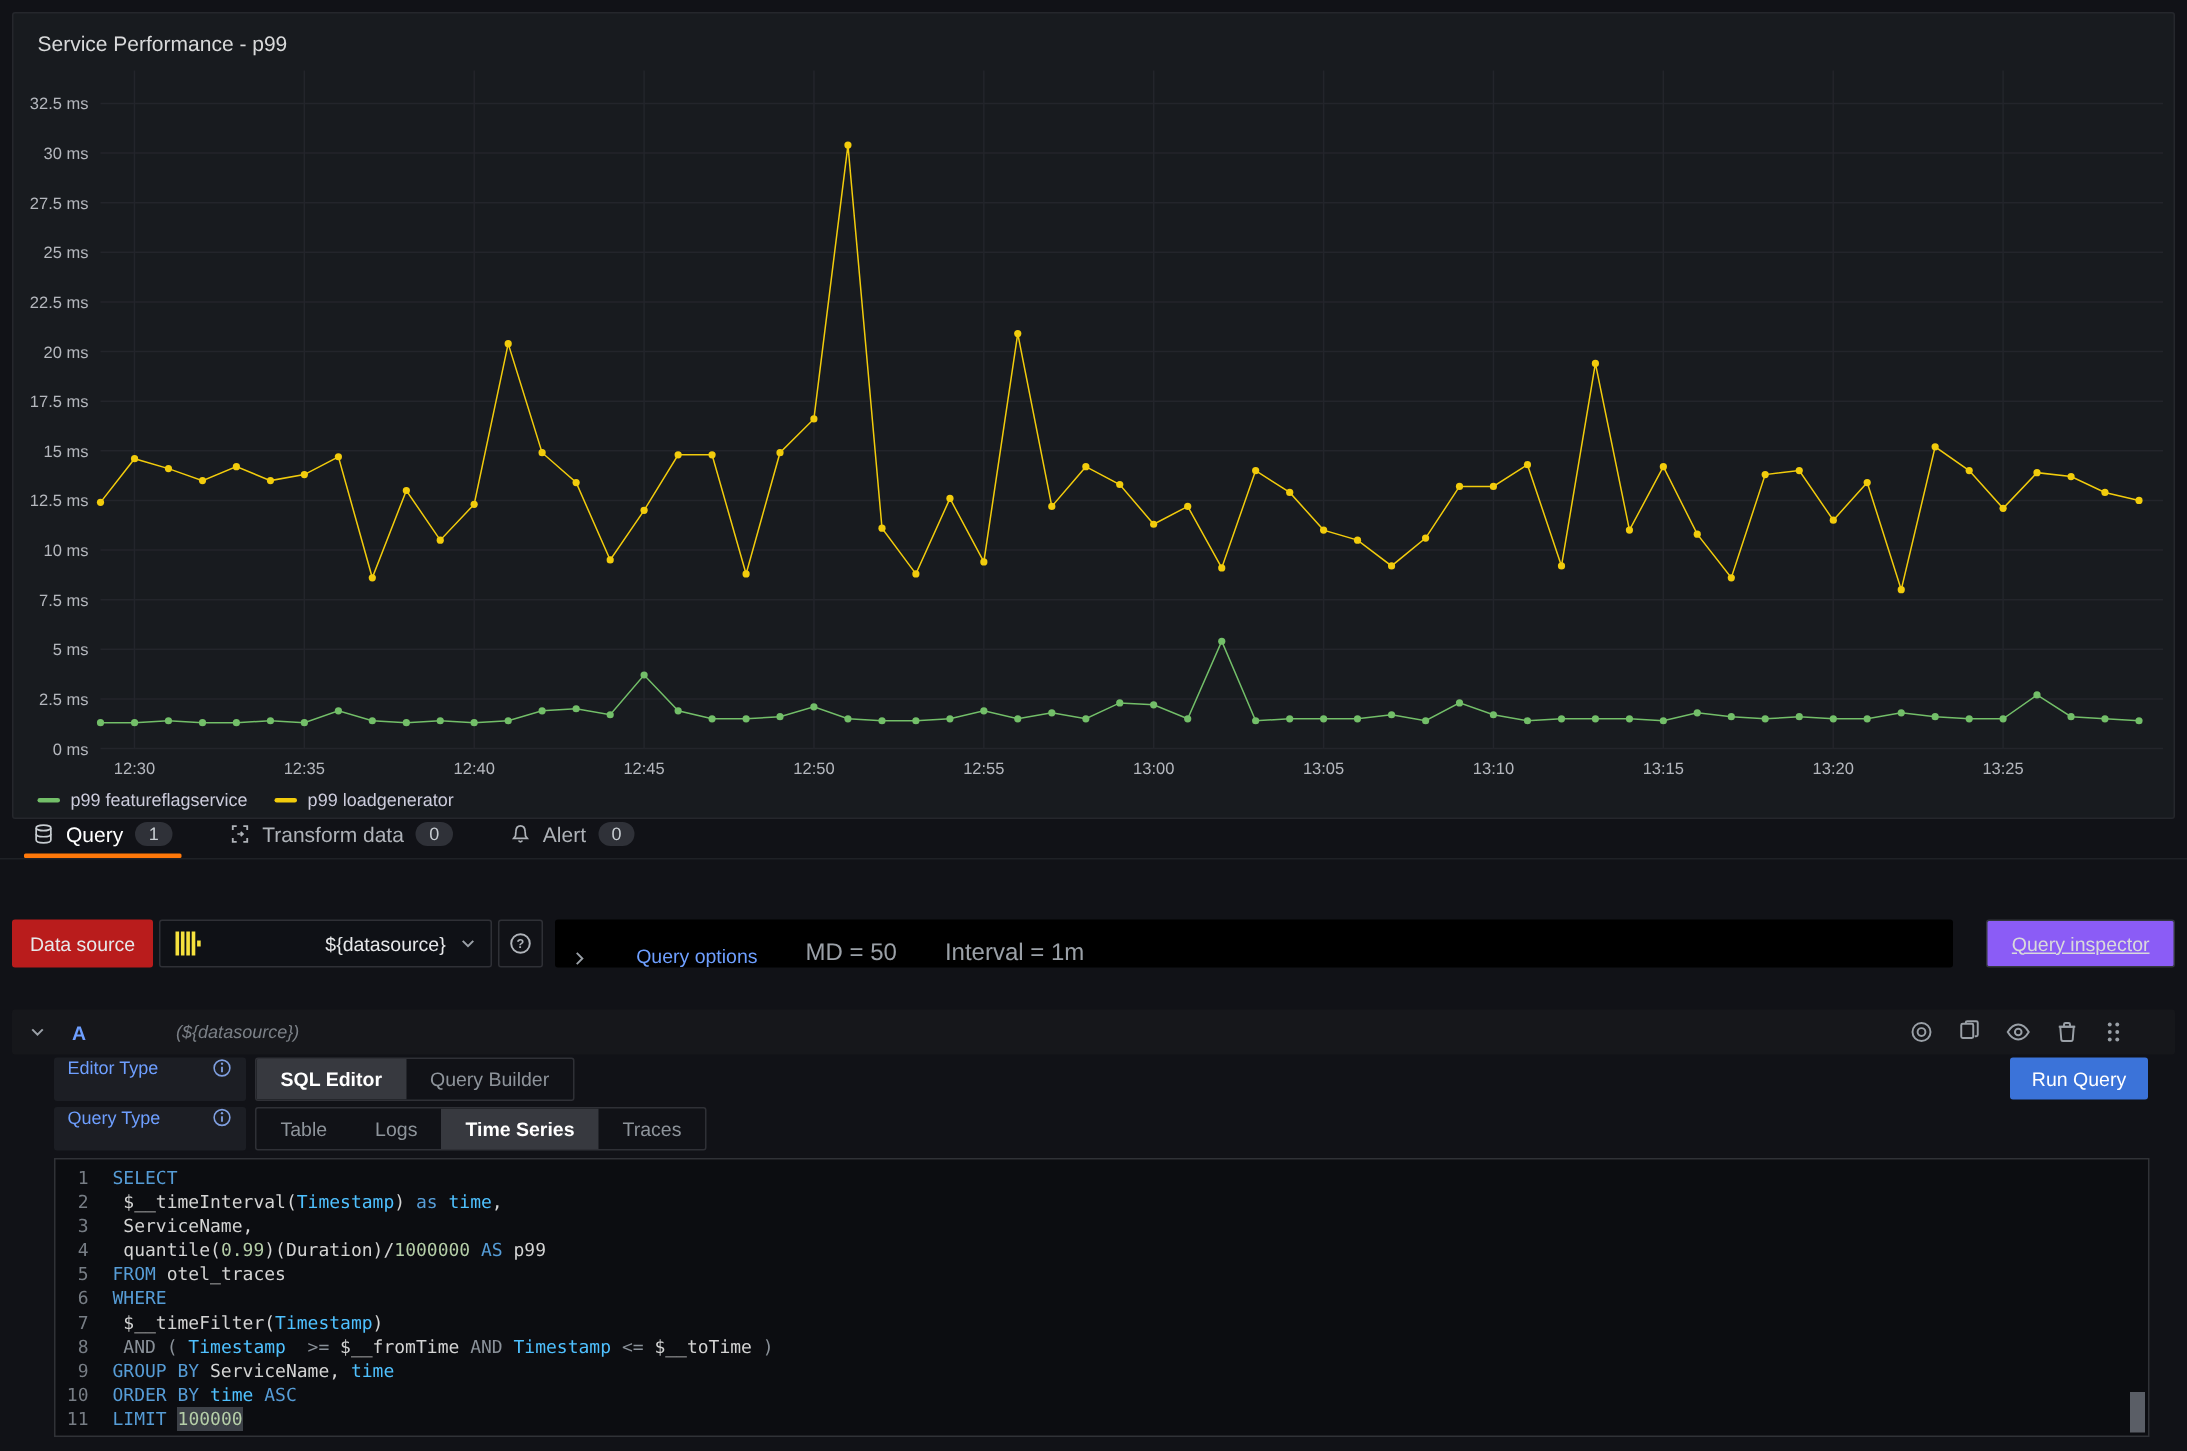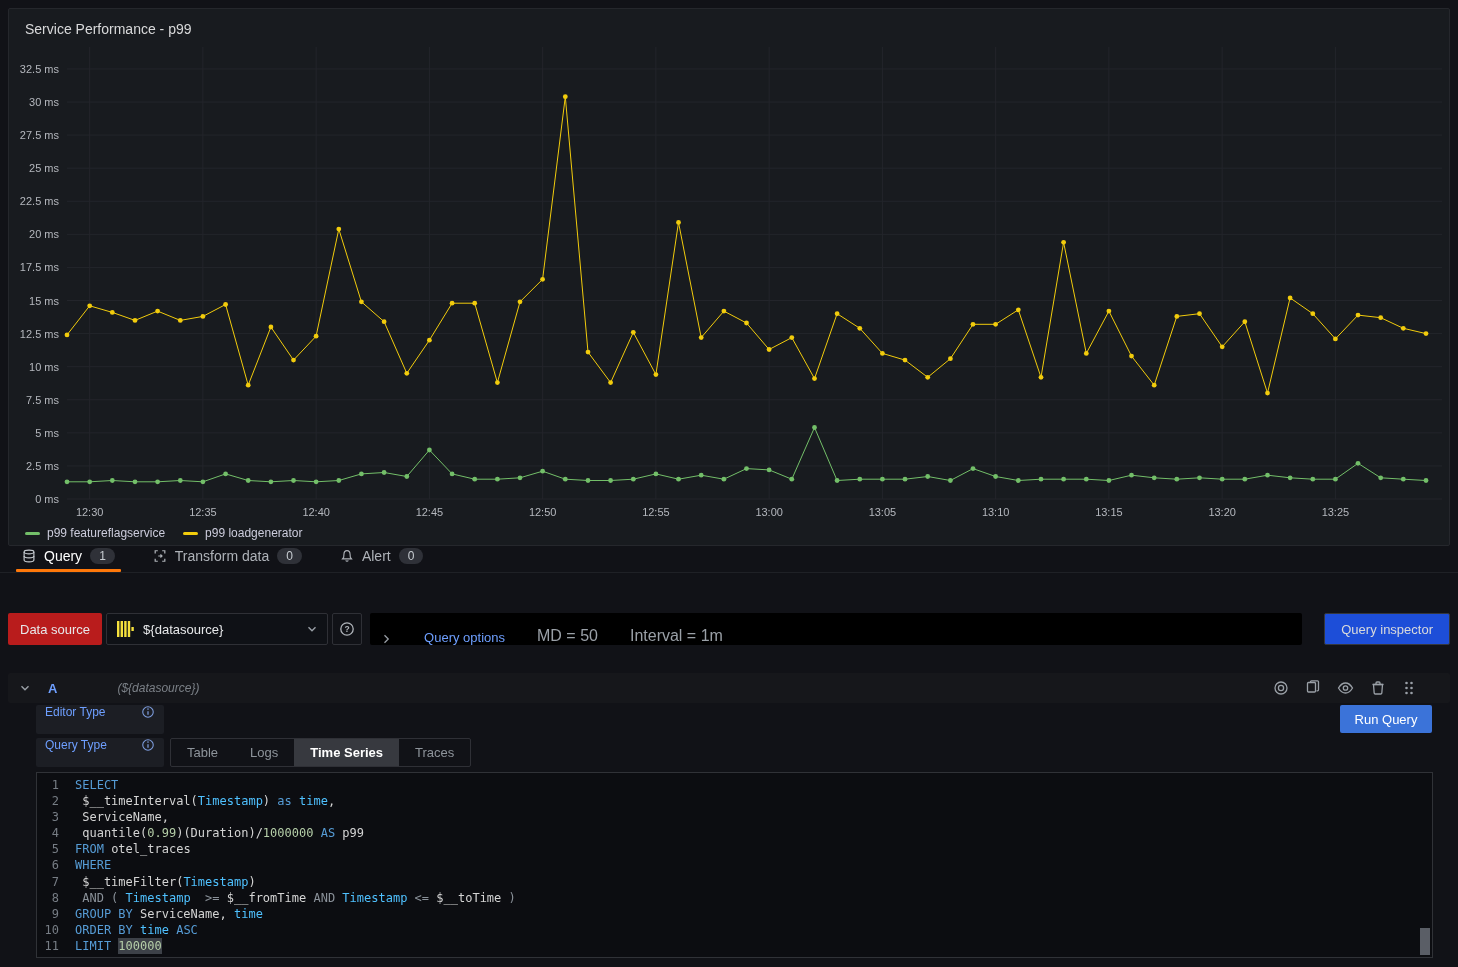--- a/index.html
+++ b/index.html
@@ -23,27 +23,27 @@
   .tab { display:flex; align-items:center; gap:8px; padding:0 6px; margin-right:26px; position:relative; cursor:pointer; }
   .tab .tab-label { font-size:14px; color:#aeb2b8; }
   .tab.active .tab-label { color:#ffffff; font-weight:500; }
   .tab.active::after { content:""; position:absolute; left:0; right:0; bottom:0; height:3px; background:#ff780a; border-radius:1px; }
   .tab .count-pill { background:#2f3138; color:#c7ccd1; font-size:12px; border-radius:10px; padding:1px 9px; }
   .tab svg { display:block; }
 
   
   #ds-row { left:8px; top:613px; width:1442px; height:32px; display:flex; align-items:stretch; }
   #ds-label { background:#b91c1c; color:#e7e8ea; font-size:13px; font-weight:500; display:flex; align-items:center; padding:0 12px; border-radius:2px; }
-  #ds-picker { margin-left:4px; width:222px; background:#0f1116; border:1px solid #2f3036; border-radius:2px; display:flex; align-items:center; padding:0 8px; gap:8px; cursor:pointer; }
+  #ds-picker { margin-left:4px; width:222px; background:#0f1116; border:1px solid #2f3036; border-radius:2px; display:flex; align-items:center; padding:0 8px; gap:8px; cursor:pointer;text-align:right; }
   #ds-picker .ds-value { color:#e7e8ea; font-size:13px; flex:1; }
   #ds-help { margin-left:4px; width:30px; border:1px solid #2f3036; border-radius:2px; display:flex; align-items:center; justify-content:center; cursor:pointer; }
   #qo-strip { margin-left:8px; width:932px; background:#000000; border-radius:2px; display:flex; align-items:flex-end; padding:0 10px; gap:32px; }
   #qo-label { color:#6e9fff; font-size:13px; font-weight:500; cursor:pointer; }
   .qo-meta { color:#9aa0a7; font-size:16px; }
-  #query-inspector-btn { margin-left:auto; height:32px; background:#1d4ed8; border:1px solid #34373d; border-radius:2px; color:#d9dadb; font-size:13px; padding:0 16px; cursor:pointer; font-family:inherit; }
+  #query-inspector-btn { margin-left:auto; height:32px; background:#8b5cf6; border:1px solid #34373d; border-radius:2px; color:#d9dadb; font-size:13px; padding:0 16px; cursor:pointer; font-family:inherit;text-decoration:underline; }
 
   
   #qrow-header { left:8px; top:673px; width:1442px; height:30px; background:#16171b; border-radius:2px; display:flex; align-items:center; padding:0 10px; }
   #qrow-refid { color:#6e9fff; font-size:13px; font-weight:600; margin-left:16px; }
   #qrow-ds-hint { color:#7b8087; font-size:12px; font-style:italic; margin-left:60px; }
   #qrow-icons { margin-left:auto; display:flex; align-items:center; gap:16px; padding-right:24px; }
   #qrow-icons .iconbtn { cursor:pointer; display:flex; }
 
   
   .label-chip { width:128px; background:#1c1e24; border-radius:2px; display:flex; align-items:flex-start; padding:0 9px; }
@@ -387,20 +387,24 @@
 
 <div id="editor-type-row" class="abs">
   <div class="label-chip">
     <span class="chip-text">Editor Type</span>
     <svg width="14" height="14" viewBox="0 0 16 16">
         <circle cx="8" cy="8" r="6" fill="none" stroke="#7f9fe0" stroke-width="1.2"></circle>
         <line x1="8" y1="7" x2="8" y2="11.2" stroke="#7f9fe0" stroke-width="1.4"></line>
         <circle cx="8" cy="4.7" r="0.9" fill="#7f9fe0"></circle>
       </svg>
   </div>
+  <div class="seg-group" id="editor-type-segs">
+      <div class="seg active">SQL Editor</div>
+      <div class="seg">Query Builder</div>
+    </div>
 </div>
 
 <button id="run-query-btn" class="abs">Run Query</button>
 
 <div id="query-type-row" class="abs">
   <div class="label-chip">
     <span class="chip-text">Query Type</span>
     <svg width="14" height="14" viewBox="0 0 16 16">
         <circle cx="8" cy="8" r="6" fill="none" stroke="#7f9fe0" stroke-width="1.2"></circle>
         <line x1="8" y1="7" x2="8" y2="11.2" stroke="#7f9fe0" stroke-width="1.4"></line>

